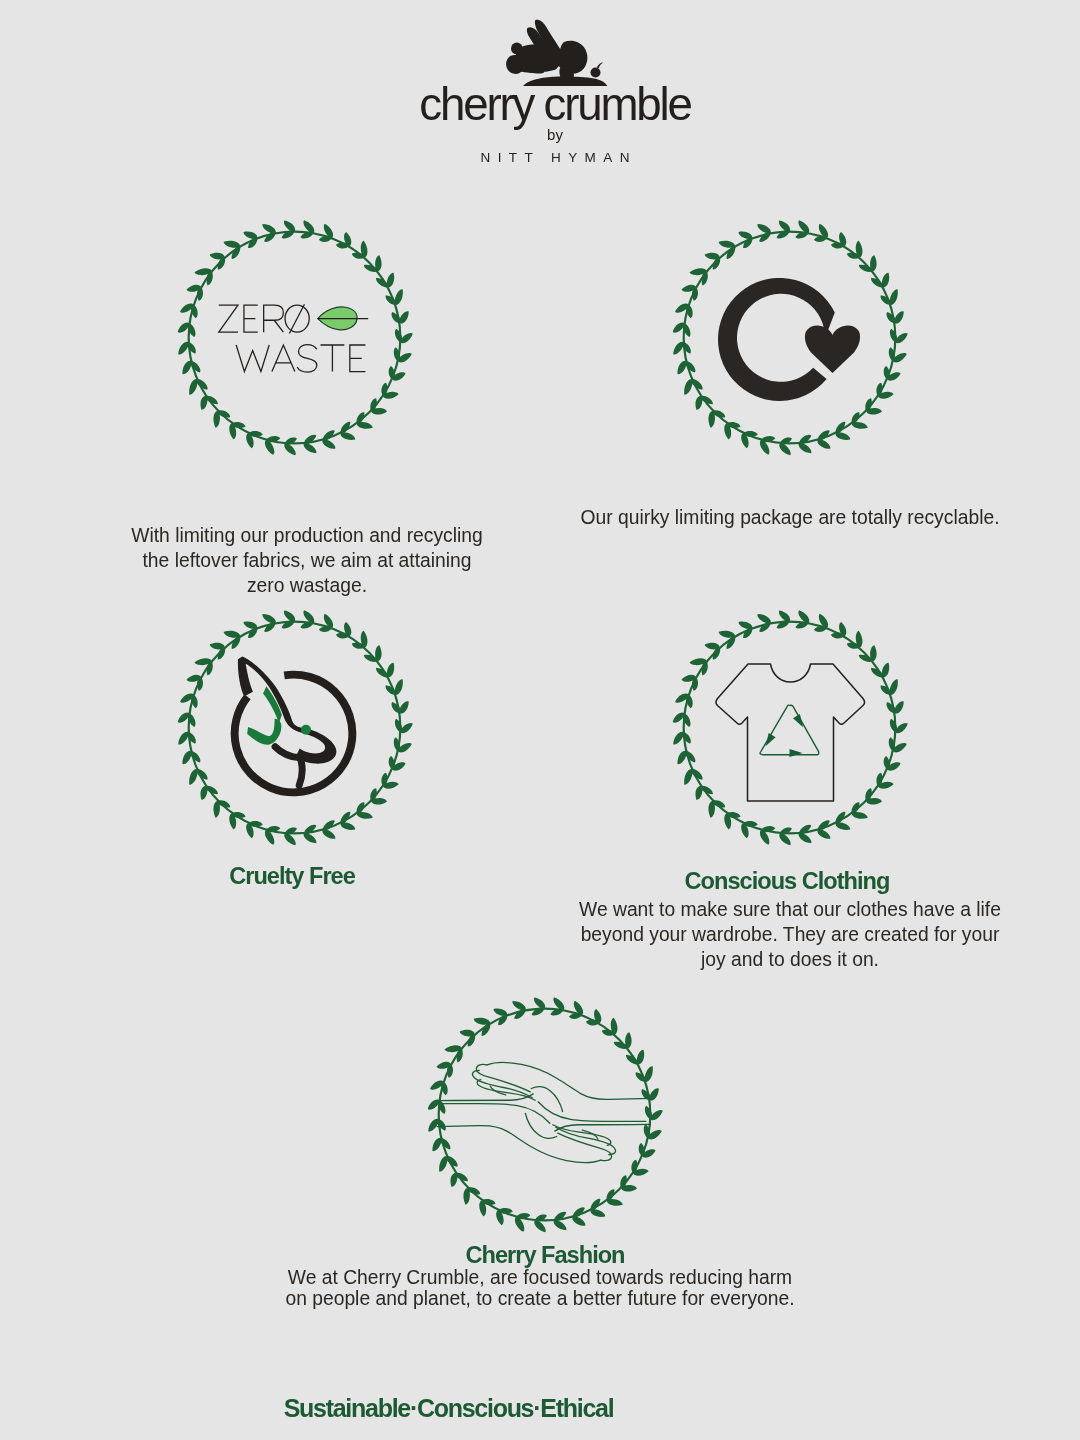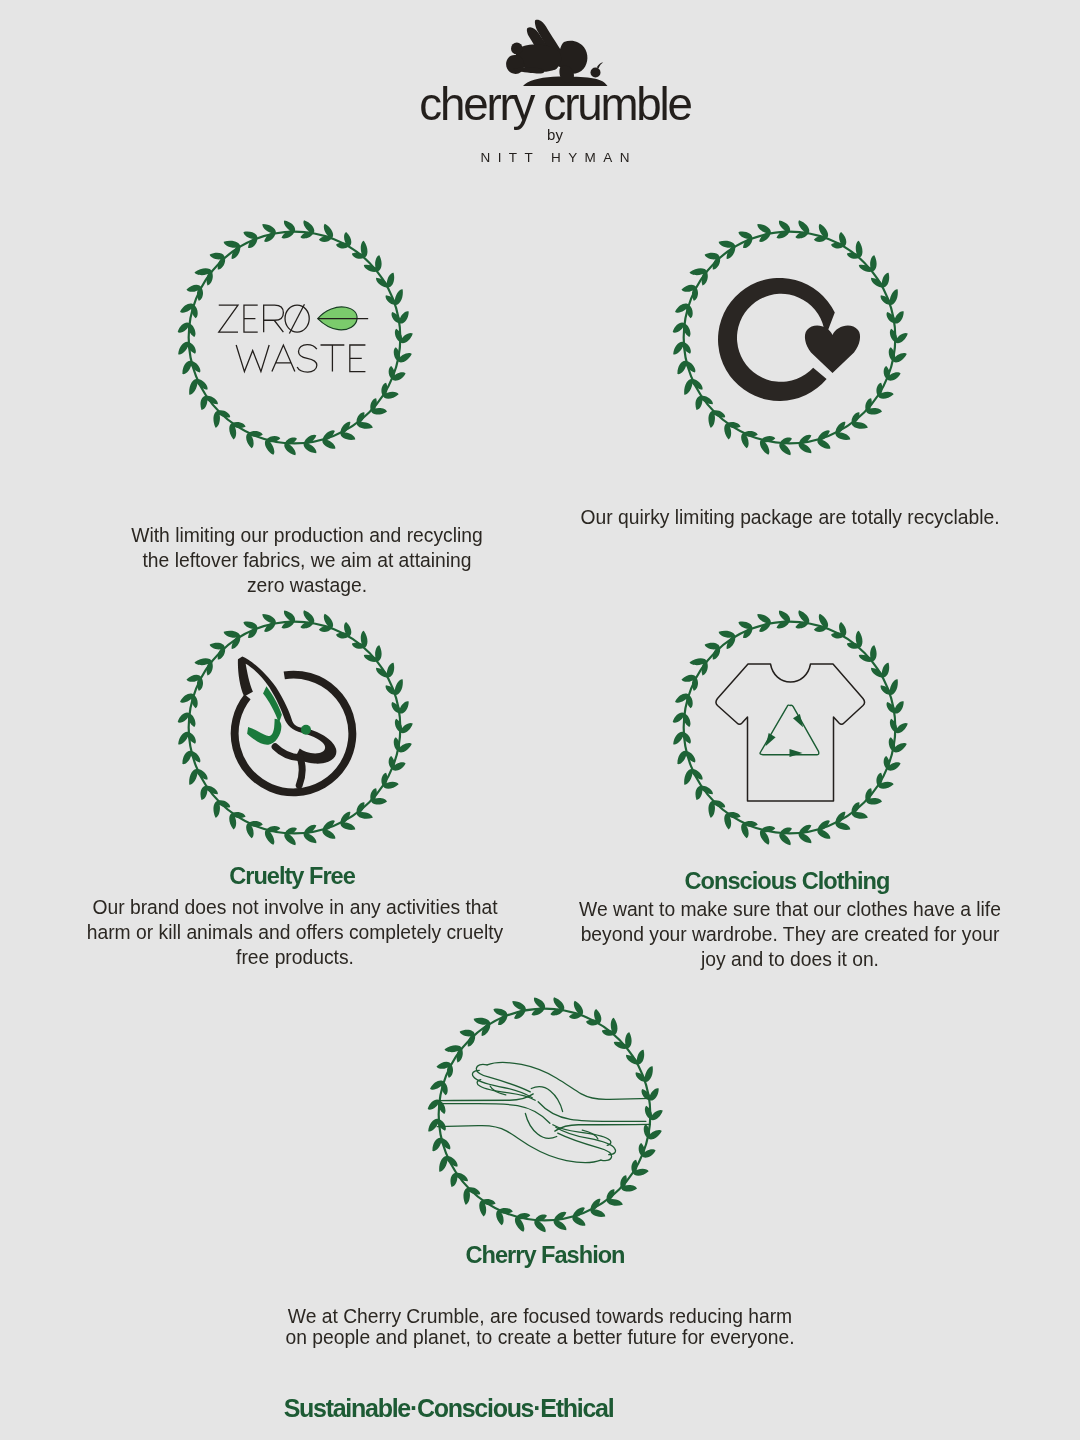--- a/index.html
+++ b/index.html
@@ -100,23 +100,20 @@
 <path d="M54 99.5C61 106.5 70 110.5 80 111"></path>
 <path d="M80 111C83 120 82.5 130.5 79 139.5"></path>
         </g>
 <g fill="#1a7a3c">
 <path d="M45 37C52 46.5 58 57 61 66.5L58 75C53.5 62.5 47.5 52 41.5 44.5Z"></path>
 <path d="M26 79C33 81 39.5 86 45 88C50 89.5 52 86 53 79.5C53.5 74.5 53.5 71.5 53.5 70.5C57.5 70.5 60.5 73.5 60.5 78.5C60.5 87.5 54 96.5 47 97.5C40 98.5 30.5 91 25 86Z"></path>
 <circle cx="86" cy="82" r="5.2"></circle>
         </g>
       </svg></div>
     <div class="badge-title" style="left:92px;top:865px;width:400px;">Cruelty Free</div>
-    <div class="badge-desc" style="left:55px;top:895px;width:480px;">Our brand does not involve in any activities that
-harm or kill animals and offers completely cruelty
-free products.</div>
     <div class="badge" style="left:665px;top:603px;width:249px;height:249px;">
       <svg class="badge-art" width="249" height="249" viewBox="0 0 240 240">
         <path d="M222 120A102 102 0 1 1 18 120A102 102 0 1 1 222 120" fill="none" stroke="#1e6336" stroke-width="2.1"></path>
         <path d="M120.0 18.0C122.3 14.6 118.0 8.5 110.2 7.2C108.3 10.1 113.3 17.7 120.0 18.0Z M120.0 18.0C117.7 15.0 111.1 17.1 107.5 23.5C109.4 25.9 117.6 23.8 120.0 18.0Z M138.2 19.6C141.0 16.5 137.1 9.6 129.2 6.9C126.9 9.5 131.3 18.2 138.2 19.6Z M138.2 19.6C136.4 16.4 129.8 17.4 125.7 23.1C127.2 25.8 135.3 25.0 138.2 19.6Z M155.8 24.5C159.1 21.9 156.5 14.4 149.3 10.4C146.6 12.6 149.3 21.9 155.8 24.5Z M155.8 24.5C154.6 20.9 148.3 20.7 143.6 25.5C144.7 28.4 152.3 29.2 155.8 24.5Z M172.3 32.4C176.1 30.8 175.7 23.4 169.8 18.3C166.7 19.7 166.8 28.7 172.3 32.4Z M172.3 32.4C172.0 28.7 165.9 26.9 160.1 30.4C160.4 33.5 167.7 36.1 172.3 32.4Z M187.1 43.2C191.1 42.2 191.8 33.8 186.8 26.8C183.5 27.7 182.2 37.8 187.1 43.2Z M187.1 43.2C187.5 39.5 181.7 36.6 175.4 39.0C175.1 42.1 181.9 46.0 187.1 43.2Z M199.7 56.4C203.9 56.0 205.7 48.1 201.8 40.7C198.4 41.0 195.7 50.5 199.7 56.4Z M199.7 56.4C200.6 52.8 194.4 48.8 186.9 50.0C186.2 53.1 193.5 58.2 199.7 56.4Z M209.8 71.7C213.9 72.3 217.6 65.4 215.5 57.5C212.0 57.0 207.2 65.2 209.8 71.7Z M209.8 71.7C211.5 68.3 206.5 63.0 198.8 62.3C197.4 65.2 203.3 71.9 209.8 71.7Z M217.0 88.5C221.0 89.4 225.5 82.2 224.2 73.6C220.8 72.9 215.1 81.4 217.0 88.5Z M217.0 88.5C219.0 85.3 215.0 80.1 208.1 79.2C206.5 81.9 211.0 88.5 217.0 88.5Z M221.1 106.3C224.8 108.0 230.1 102.8 230.1 94.9C226.9 93.5 220.2 99.6 221.1 106.3Z M221.1 106.3C223.7 103.6 220.8 97.7 214.2 95.5C212.0 97.7 215.2 105.2 221.1 106.3Z M221.9 124.6C225.0 127.3 231.6 123.8 234.0 116.2C231.4 114.0 223.1 117.9 221.9 124.6Z M221.9 124.6C225.2 122.7 224.0 115.9 218.2 111.6C215.5 113.2 216.5 121.5 221.9 124.6Z M219.4 142.7C222.1 145.9 229.4 143.2 233.0 135.9C230.8 133.3 221.8 136.2 219.4 142.7Z M219.4 142.7C223.0 141.4 222.9 134.5 217.7 129.4C214.8 130.5 214.6 138.9 219.4 142.7Z M213.8 160.1C216.2 163.5 223.3 161.6 227.1 154.8C225.1 152.0 216.3 153.9 213.8 160.1Z M213.8 160.1C217.4 159.0 217.9 152.6 213.3 147.5C210.3 148.4 209.3 156.2 213.8 160.1Z M205.1 176.2C206.5 180.1 214.3 180.2 220.4 174.7C219.2 171.4 209.7 170.9 205.1 176.2Z M205.1 176.2C208.9 176.2 211.2 170.0 208.3 163.7C205.1 163.7 201.9 171.1 205.1 176.2Z M193.7 190.5C194.4 194.6 202.2 195.9 209.1 191.5C208.5 188.1 199.1 186.0 193.7 190.5Z M193.7 190.5C197.4 191.1 200.7 185.4 198.8 178.7C195.7 178.2 191.4 185.0 193.7 190.5Z M180.0 202.5C179.8 206.7 187.4 209.7 195.4 206.9C195.5 203.4 186.4 199.3 180.0 202.5Z M180.0 202.5C183.4 203.9 187.9 199.1 187.4 192.2C184.5 191.1 178.8 196.7 180.0 202.5Z M164.3 211.9C163.5 216.0 170.4 220.0 178.5 218.3C179.1 214.9 170.9 209.6 164.3 211.9Z M164.3 211.9C167.5 213.8 173.0 209.0 173.9 201.5C171.2 200.0 164.3 205.5 164.3 211.9Z M147.1 218.3C145.5 222.1 151.2 227.3 159.2 227.2C160.5 224.0 153.9 217.4 147.1 218.3Z M147.1 218.3C149.9 220.8 156.4 217.2 158.9 210.0C156.5 207.9 148.5 212.0 147.1 218.3Z M129.1 221.6C127.3 225.3 132.7 231.0 140.9 231.5C142.4 228.3 136.1 221.2 129.1 221.6Z M129.1 221.6C131.8 224.3 138.2 221.3 141.1 214.4C138.8 212.2 130.8 215.5 129.1 221.6Z M110.9 221.6C108.3 224.9 112.7 231.5 120.7 233.6C122.8 230.8 117.8 222.5 110.9 221.6Z M110.9 221.6C112.9 224.7 119.1 223.4 122.4 217.6C120.7 215.0 113.1 216.2 110.9 221.6Z M92.9 218.3C89.6 220.8 92.2 228.7 99.5 233.1C102.3 231.0 99.5 221.3 92.9 218.3Z M92.9 218.3C94.0 221.9 100.9 222.1 106.3 217.3C105.3 214.3 96.9 213.6 92.9 218.3Z M75.7 211.9C72.0 213.6 72.6 221.3 78.6 226.7C81.8 225.2 81.4 215.8 75.7 211.9Z M75.7 211.9C76.1 215.6 82.9 217.3 89.4 213.8C89.0 210.6 80.8 208.2 75.7 211.9Z M60.0 202.5C56.1 203.7 55.8 211.8 61.2 218.2C64.5 217.2 65.2 207.4 60.0 202.5Z M60.0 202.5C59.9 206.3 66.2 208.8 72.8 206.1C72.8 202.9 65.3 199.5 60.0 202.5Z M46.3 190.5C42.1 190.8 40.1 199.1 43.9 207.1C47.3 206.7 50.2 196.8 46.3 190.5Z M46.3 190.5C45.3 194.1 50.9 198.0 57.9 196.8C58.7 193.7 52.1 188.7 46.3 190.5Z M34.9 176.2C30.7 175.9 27.7 182.6 30.4 189.8C33.9 190.1 38.0 182.1 34.9 176.2Z M34.9 176.2C33.4 179.6 38.6 184.4 46.0 184.4C47.1 181.5 41.1 175.4 34.9 176.2Z M26.2 160.1C22.2 159.1 17.6 166.4 18.6 175.2C22.0 175.9 27.9 167.4 26.2 160.1Z M26.2 160.1C24.2 163.2 28.5 168.9 35.9 170.3C37.6 167.6 32.6 160.4 26.2 160.1Z M20.6 142.7C16.7 141.2 11.6 147.2 12.0 155.3C15.3 156.5 21.7 149.5 20.6 142.7Z M20.6 142.7C18.2 145.6 21.7 151.6 28.8 153.7C30.7 151.2 26.7 143.7 20.6 142.7Z M18.1 124.6C14.5 122.6 8.6 127.9 7.9 136.1C10.9 137.7 18.3 131.6 18.1 124.6Z M18.1 124.6C15.3 127.1 17.7 133.1 24.1 135.6C26.4 133.5 23.8 126.0 18.1 124.6Z M18.9 106.3C15.8 103.7 9.4 107.3 7.4 114.8C10.1 117.0 18.0 112.9 18.9 106.3Z M18.9 106.3C15.7 108.3 17.2 115.2 23.3 119.5C25.9 117.9 24.5 109.3 18.9 106.3Z M23.0 88.5C20.3 85.3 13.2 87.9 9.7 95.1C11.9 97.7 20.8 94.9 23.0 88.5Z M23.0 88.5C19.5 89.8 19.5 96.5 24.6 101.4C27.5 100.3 27.8 92.1 23.0 88.5Z M30.2 71.7C28.6 67.8 21.3 68.0 15.9 73.7C17.2 76.9 26.2 77.1 30.2 71.7Z M30.2 71.7C26.4 71.8 24.4 78.3 27.7 84.6C30.9 84.4 33.7 76.7 30.2 71.7Z M40.3 56.4C39.2 52.4 30.7 51.9 23.7 57.1C24.7 60.4 34.9 61.5 40.3 56.4Z M40.3 56.4C36.5 56.1 33.7 62.8 36.1 69.8C39.3 70.0 43.1 62.1 40.3 56.4Z M52.9 43.2C52.8 39.0 45.5 36.6 38.3 40.1C38.4 43.5 47.1 46.9 52.9 43.2Z M52.9 43.2C49.3 42.0 45.2 47.4 46.1 54.4C49.1 55.3 54.4 49.1 52.9 43.2Z M67.7 32.4C67.9 28.3 60.1 25.1 51.8 27.8C51.6 31.3 61.0 35.5 67.7 32.4Z M67.7 32.4C64.2 31.0 59.3 36.5 59.3 44.1C62.3 45.3 68.5 38.9 67.7 32.4Z M84.2 24.5C85.0 20.5 78.6 16.5 70.9 18.2C70.2 21.6 77.8 26.8 84.2 24.5Z M84.2 24.5C80.9 22.6 75.8 26.6 75.2 33.5C77.9 35.1 84.4 30.5 84.2 24.5Z M101.8 19.6C103.4 15.8 97.5 10.5 89.2 10.5C88.0 13.7 94.8 20.5 101.8 19.6Z M101.8 19.6C99.0 17.1 92.9 20.4 90.7 27.3C93.0 29.4 100.6 25.7 101.8 19.6Z" fill="#1e6336"></path>
       </svg>
     </div>
     <div style="position:absolute;left:711px;top:653px;"><svg class="badge-inner" width="158" height="153" viewBox="0 0 158 150">
         <path d="M37 9.5L59.5 9.5C61.5 20.5 69.5 27.5 79.5 27.5C89.5 27.5 97.5 20.5 99.5 9.5L122 9.5L152 44C154 46.5 154 49 152 51L133 68.5C131.5 70 129.5 70 128 68.5L122.5 62.5L122.5 146.5L36.5 146.5L36.5 62.5L31 68.5C29.5 70 27.5 70 26 68.5L6.5 51C4.5 49 4.5 46.5 6.5 44Z" fill="none" stroke="#231f1c" stroke-width="1.5" stroke-linejoin="round"></path>
         <path d="M79 51C80.5 50.3 81.6 51 82.2 52.1L107.5 96.9C108.2 99.3 107.6 100.2 106.2 100.2L52 100.2C49.2 100 48.6 99.2 49.3 98L75.8 52.6C76.8 50.4 77.6 50.2 79 51Z" fill="none" stroke="#1a5c33" stroke-width="1.4" stroke-linejoin="round"></path>
         <g fill="#1a5c33">
@@ -145,16 +142,16 @@
 <path d="M55 49C57 53 62 56 71 58"></path>
 <path d="M97 51.5C103.5 48.5 111 49.5 116.5 54C122 58.5 127 67 129 75"></path>
 <path d="M104 65C112 74 123 80.5 137 83C152 85.5 170 85 188 85L214 85"></path>
 </g>
 <use href="#hnd" transform="rotate(180 110 76)"></use>
 <path d="M2 64C32 63.5 58 63.5 75 63.5C85 63.5 93 61 99 57"></path>
 <path d="M218 88C188 88.5 162 88.5 145 88.5C135 88.5 127 91 121 95"></path>
 </g>
       </svg></div>
     <div class="badge-title" style="left:345px;top:1244px;width:400px;">Cherry Fashion</div>
-    <div class="badge-desc" style="left:250px;top:1267px;width:580px;line-height:21px;margin-top:39px;">We at Cherry Crumble, are focused towards reducing harm
+    <div class="badge-desc" style="left:250px;top:1267px;width:580px;line-height:21px;">We at Cherry Crumble, are focused towards reducing harm
 on people and planet, to create a better future for everyone.</div>
     <div class="footer-tagline" style="top:1396px;">Sustainable·Conscious·Ethical</div>
   </div>
 
 </body></html>

